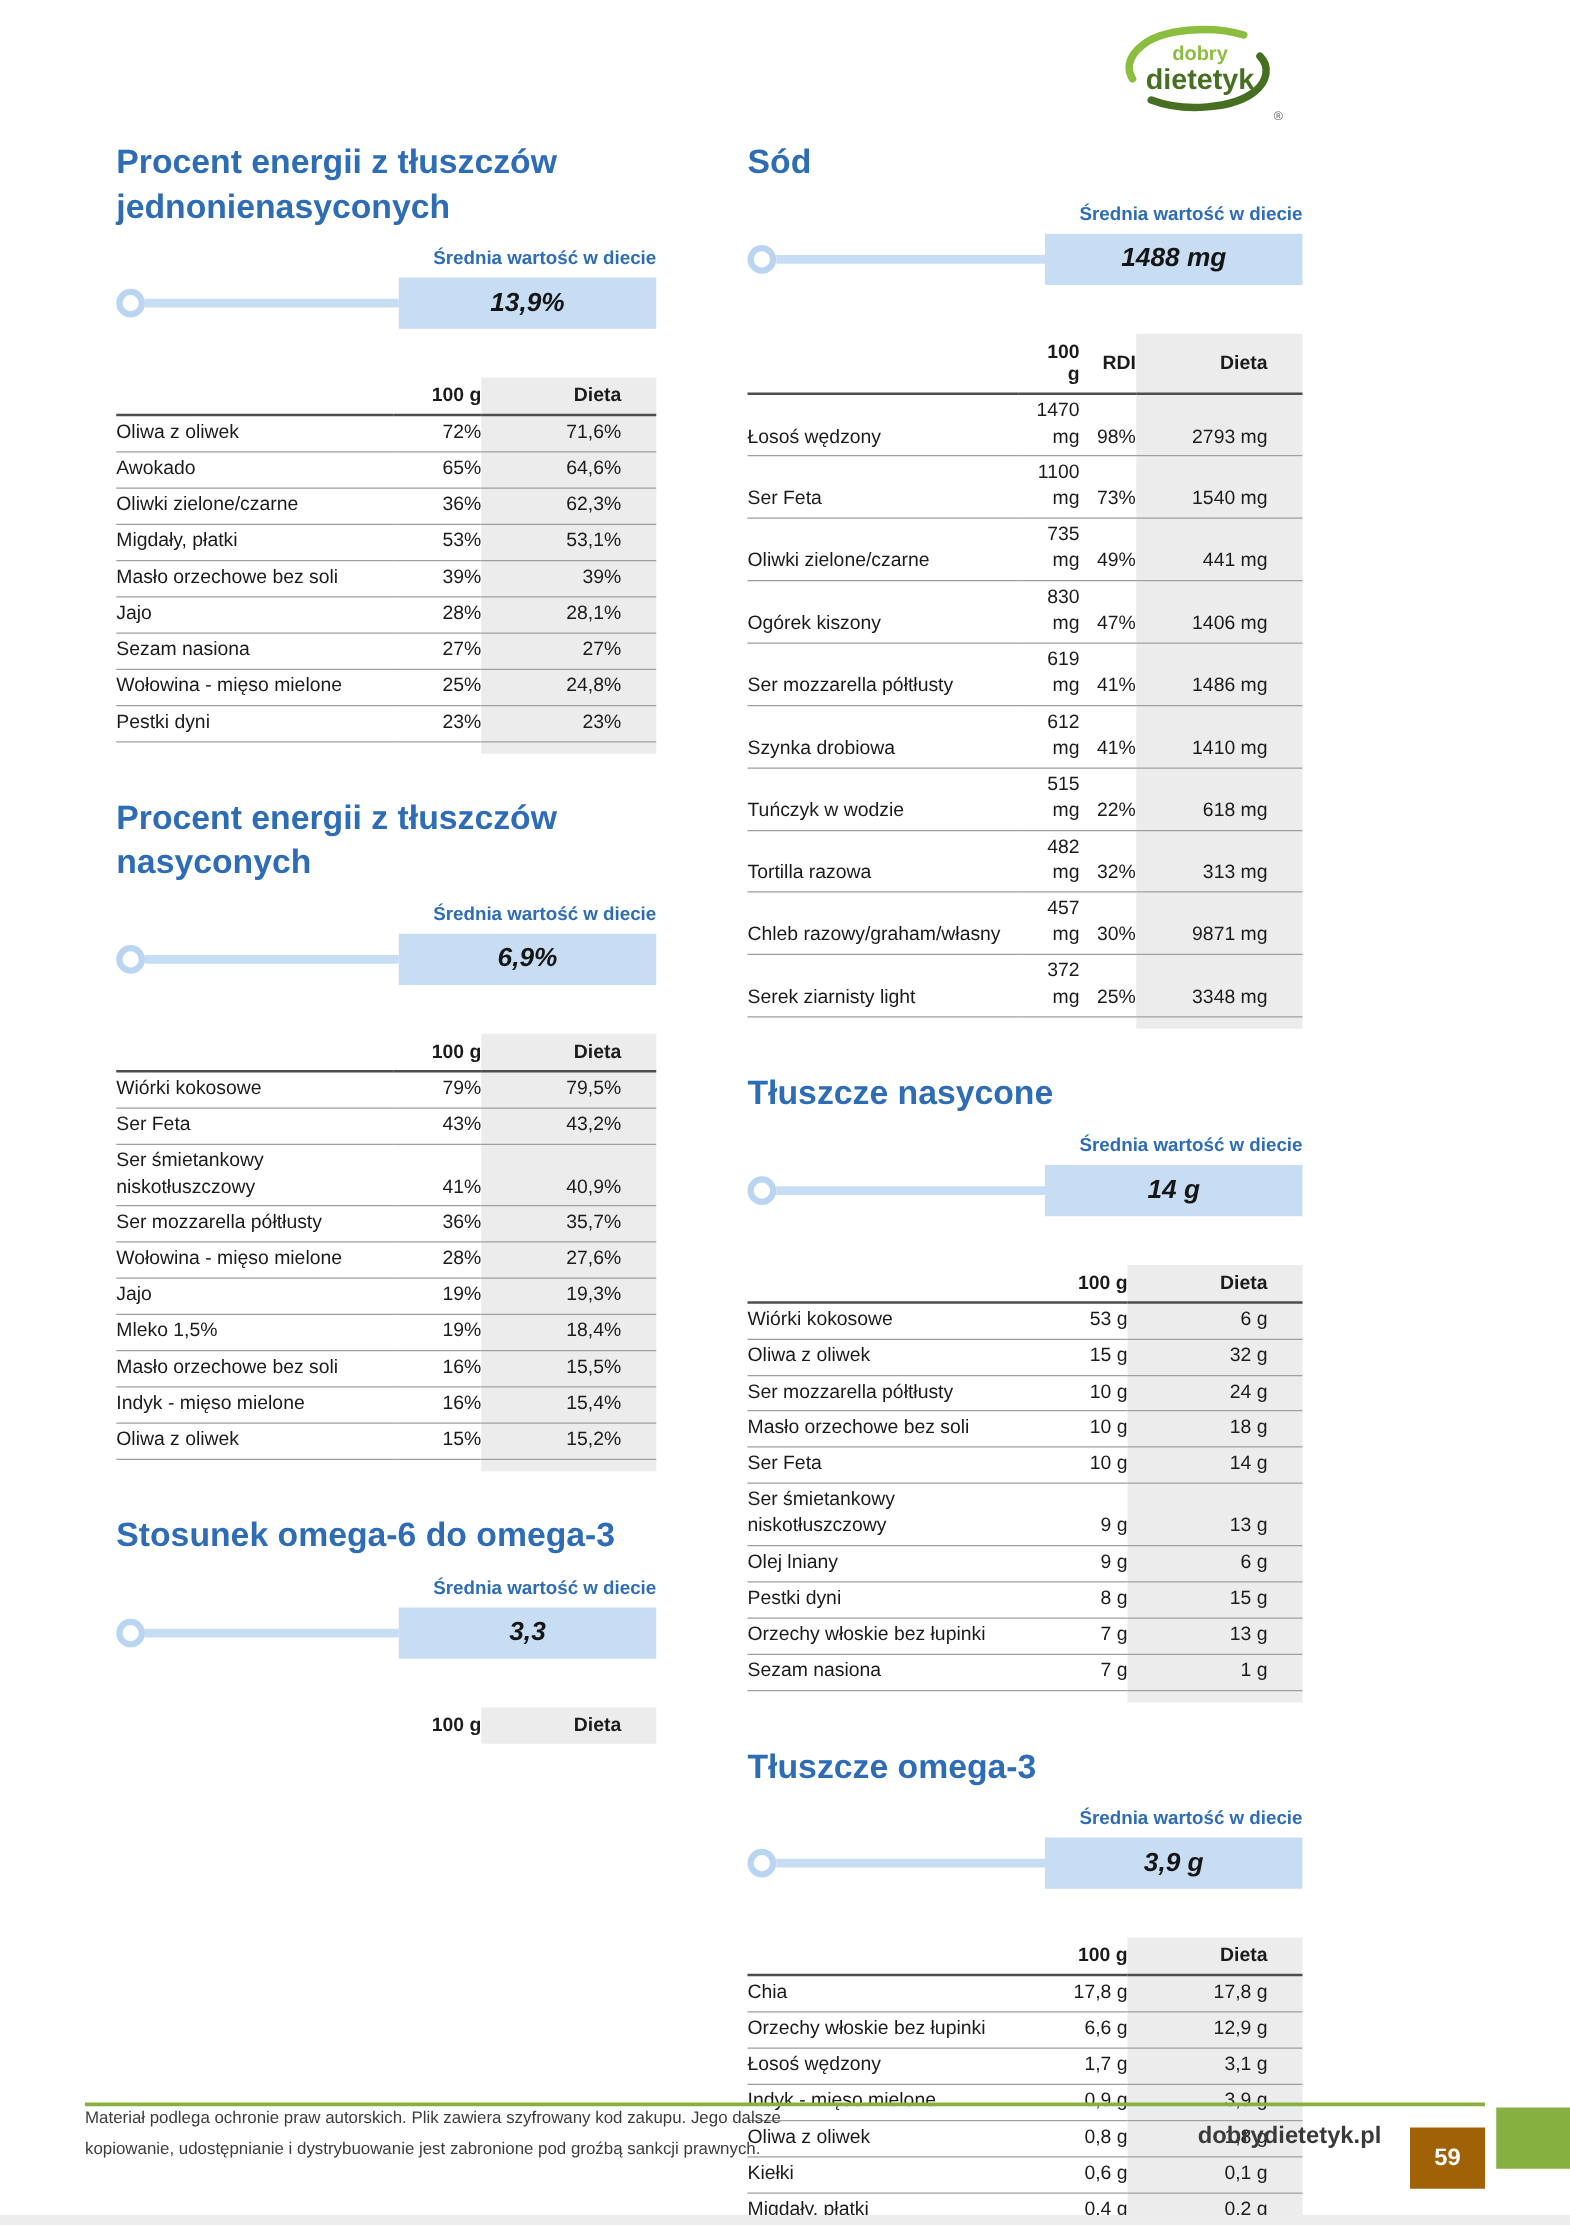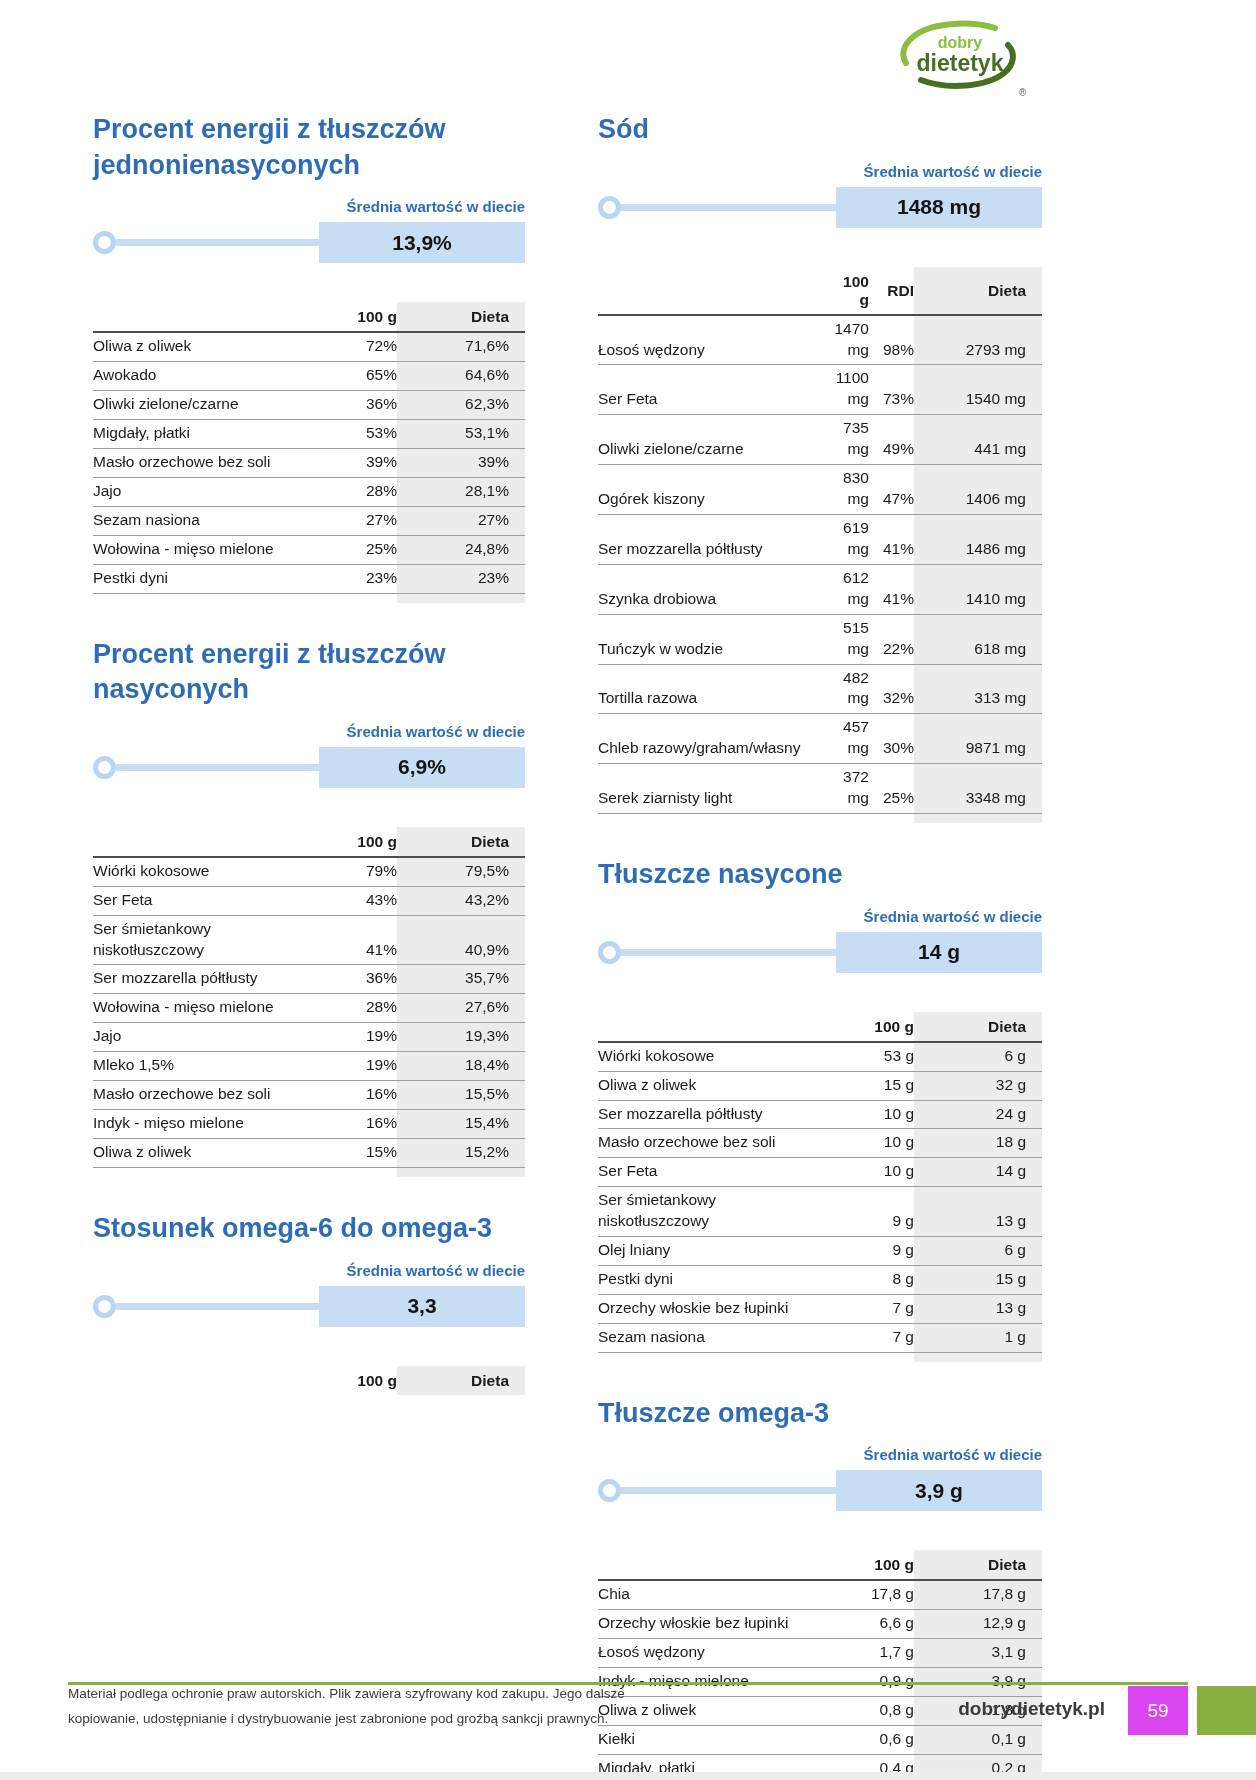--- a/index.html
+++ b/index.html
@@ -12,45 +12,45 @@
   
   .col {position:absolute; top:112px;}
   .col-left  {left:93px;  width:432px;}
   .col-right {left:598px; width:444px;}
 
   .sec {margin-bottom:34px;}
   .sec-title {color:#2e6db6; font-size:27px; font-weight:700; line-height:1.32; margin:0;}
 
   .avg-label {color:#2e6db6; font-weight:700; font-size:15px; text-align:right; margin:15px 0 7px;}
 
-  .indicator {display:flex; align-items:center; height:41px;}
+  .indicator {display:flex; align-items:center; height:41px;font-style:italic;}
   .ind-circle {flex:none; width:13px; height:13px; border:5px solid #b9d5f1; background:#ffffff; border-radius:50%;}
   .ind-line {flex:1; height:7px; background:#c7ddf4;}
   .ind-box {flex:none; width:206px; height:41px; background:#c7ddf4;
             display:flex; align-items:center; justify-content:center;}
   .ind-value {font-size:21px; font-weight:700; color:#151515;}
 
   
   .data-table {width:100%; border-collapse:collapse; margin-top:39px; color:#1b1b1b; font-size:15.5px;}
   .data-table th {font-weight:700; text-align:right; padding:6px 0 5px; border-bottom:2px solid #4d4d4d;}
   .data-table td {text-align:right; padding:3px 0 4px; border-bottom:1px solid #9e9e9e;
                   vertical-align:bottom; line-height:1.35;}
   .data-table .c-label {text-align:left; width:212px; padding-right:10px;}
   .data-table .c-num   {padding-left:14px;}
-  .data-table .c-dieta {background:#ececec; width:112px; padding-right:16px;}
+  .data-table .c-dieta {background:#ececec; width:112px; padding-right:28px;}
   .data-table tr.spacer td {border-bottom:none; height:9px; padding:0;}
   .data-table.empty th {border-bottom:none;}
 
   
   .footer {position:absolute; left:0; top:1682px; width:1256px; height:72px;}
   .footer-line   {position:absolute; left:68px; top:0; width:1120px; height:3px; background:#86b141;}
   .footer-text   {position:absolute; left:68px; top:0; font-size:13.5px; color:#3c3c3c; line-height:1.85;}
   .footer-site   {position:absolute; right:151px; top:16px; font-size:19px; font-weight:700; color:#3a3a3a;}
-  .footer-page   {position:absolute; left:1128px; top:4px; width:60px; height:49px; background:#d946ef;
-                  color:#ffffff; font-size:19px; font-weight:400;
+  .footer-page   {position:absolute; left:1128px; top:20px; width:60px; height:49px; background:#a16207;
+                  color:#ffffff; font-size:19px; font-weight:700;
                   display:flex; align-items:center; justify-content:center;}
   .footer-accent {position:absolute; left:1197px; top:4px; width:59px; height:49px; background:#86b141;}
   .page-edge {position:absolute; left:0; bottom:0; width:1256px; height:8px; background:#ededed;}
 </style>
 </head>
 <body>
 
 <div class="page">
 
   <div class="logo">

